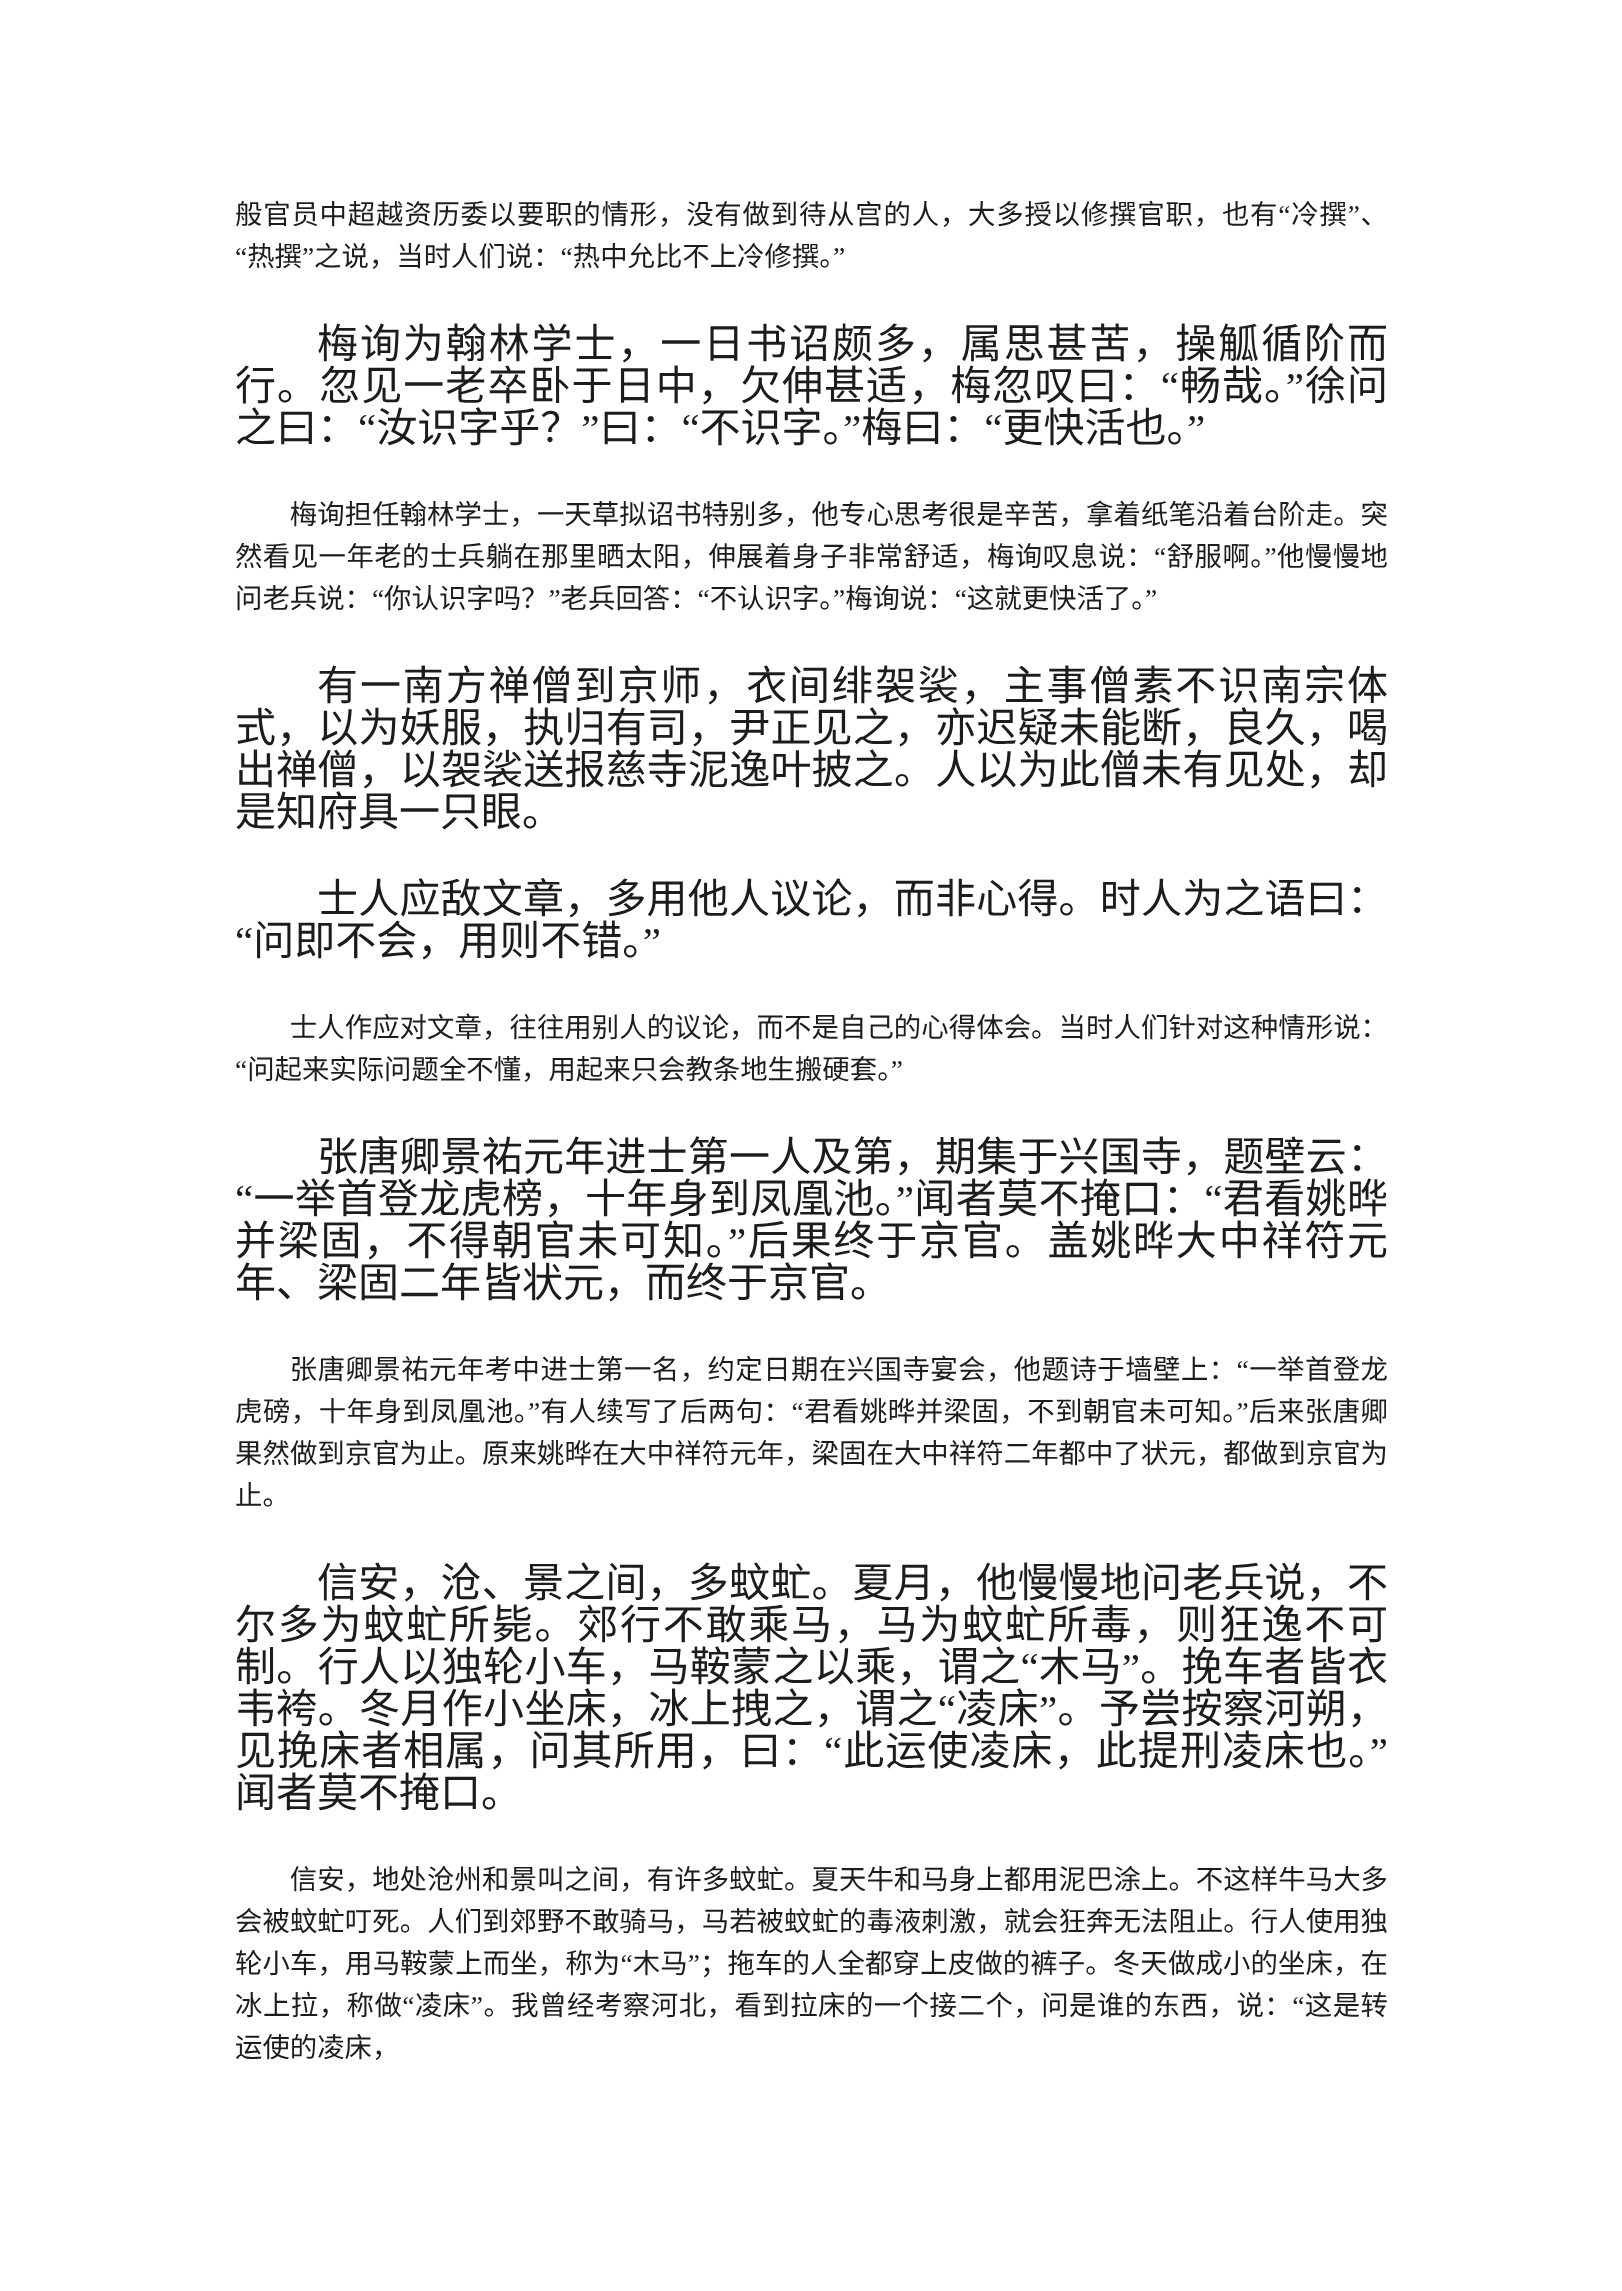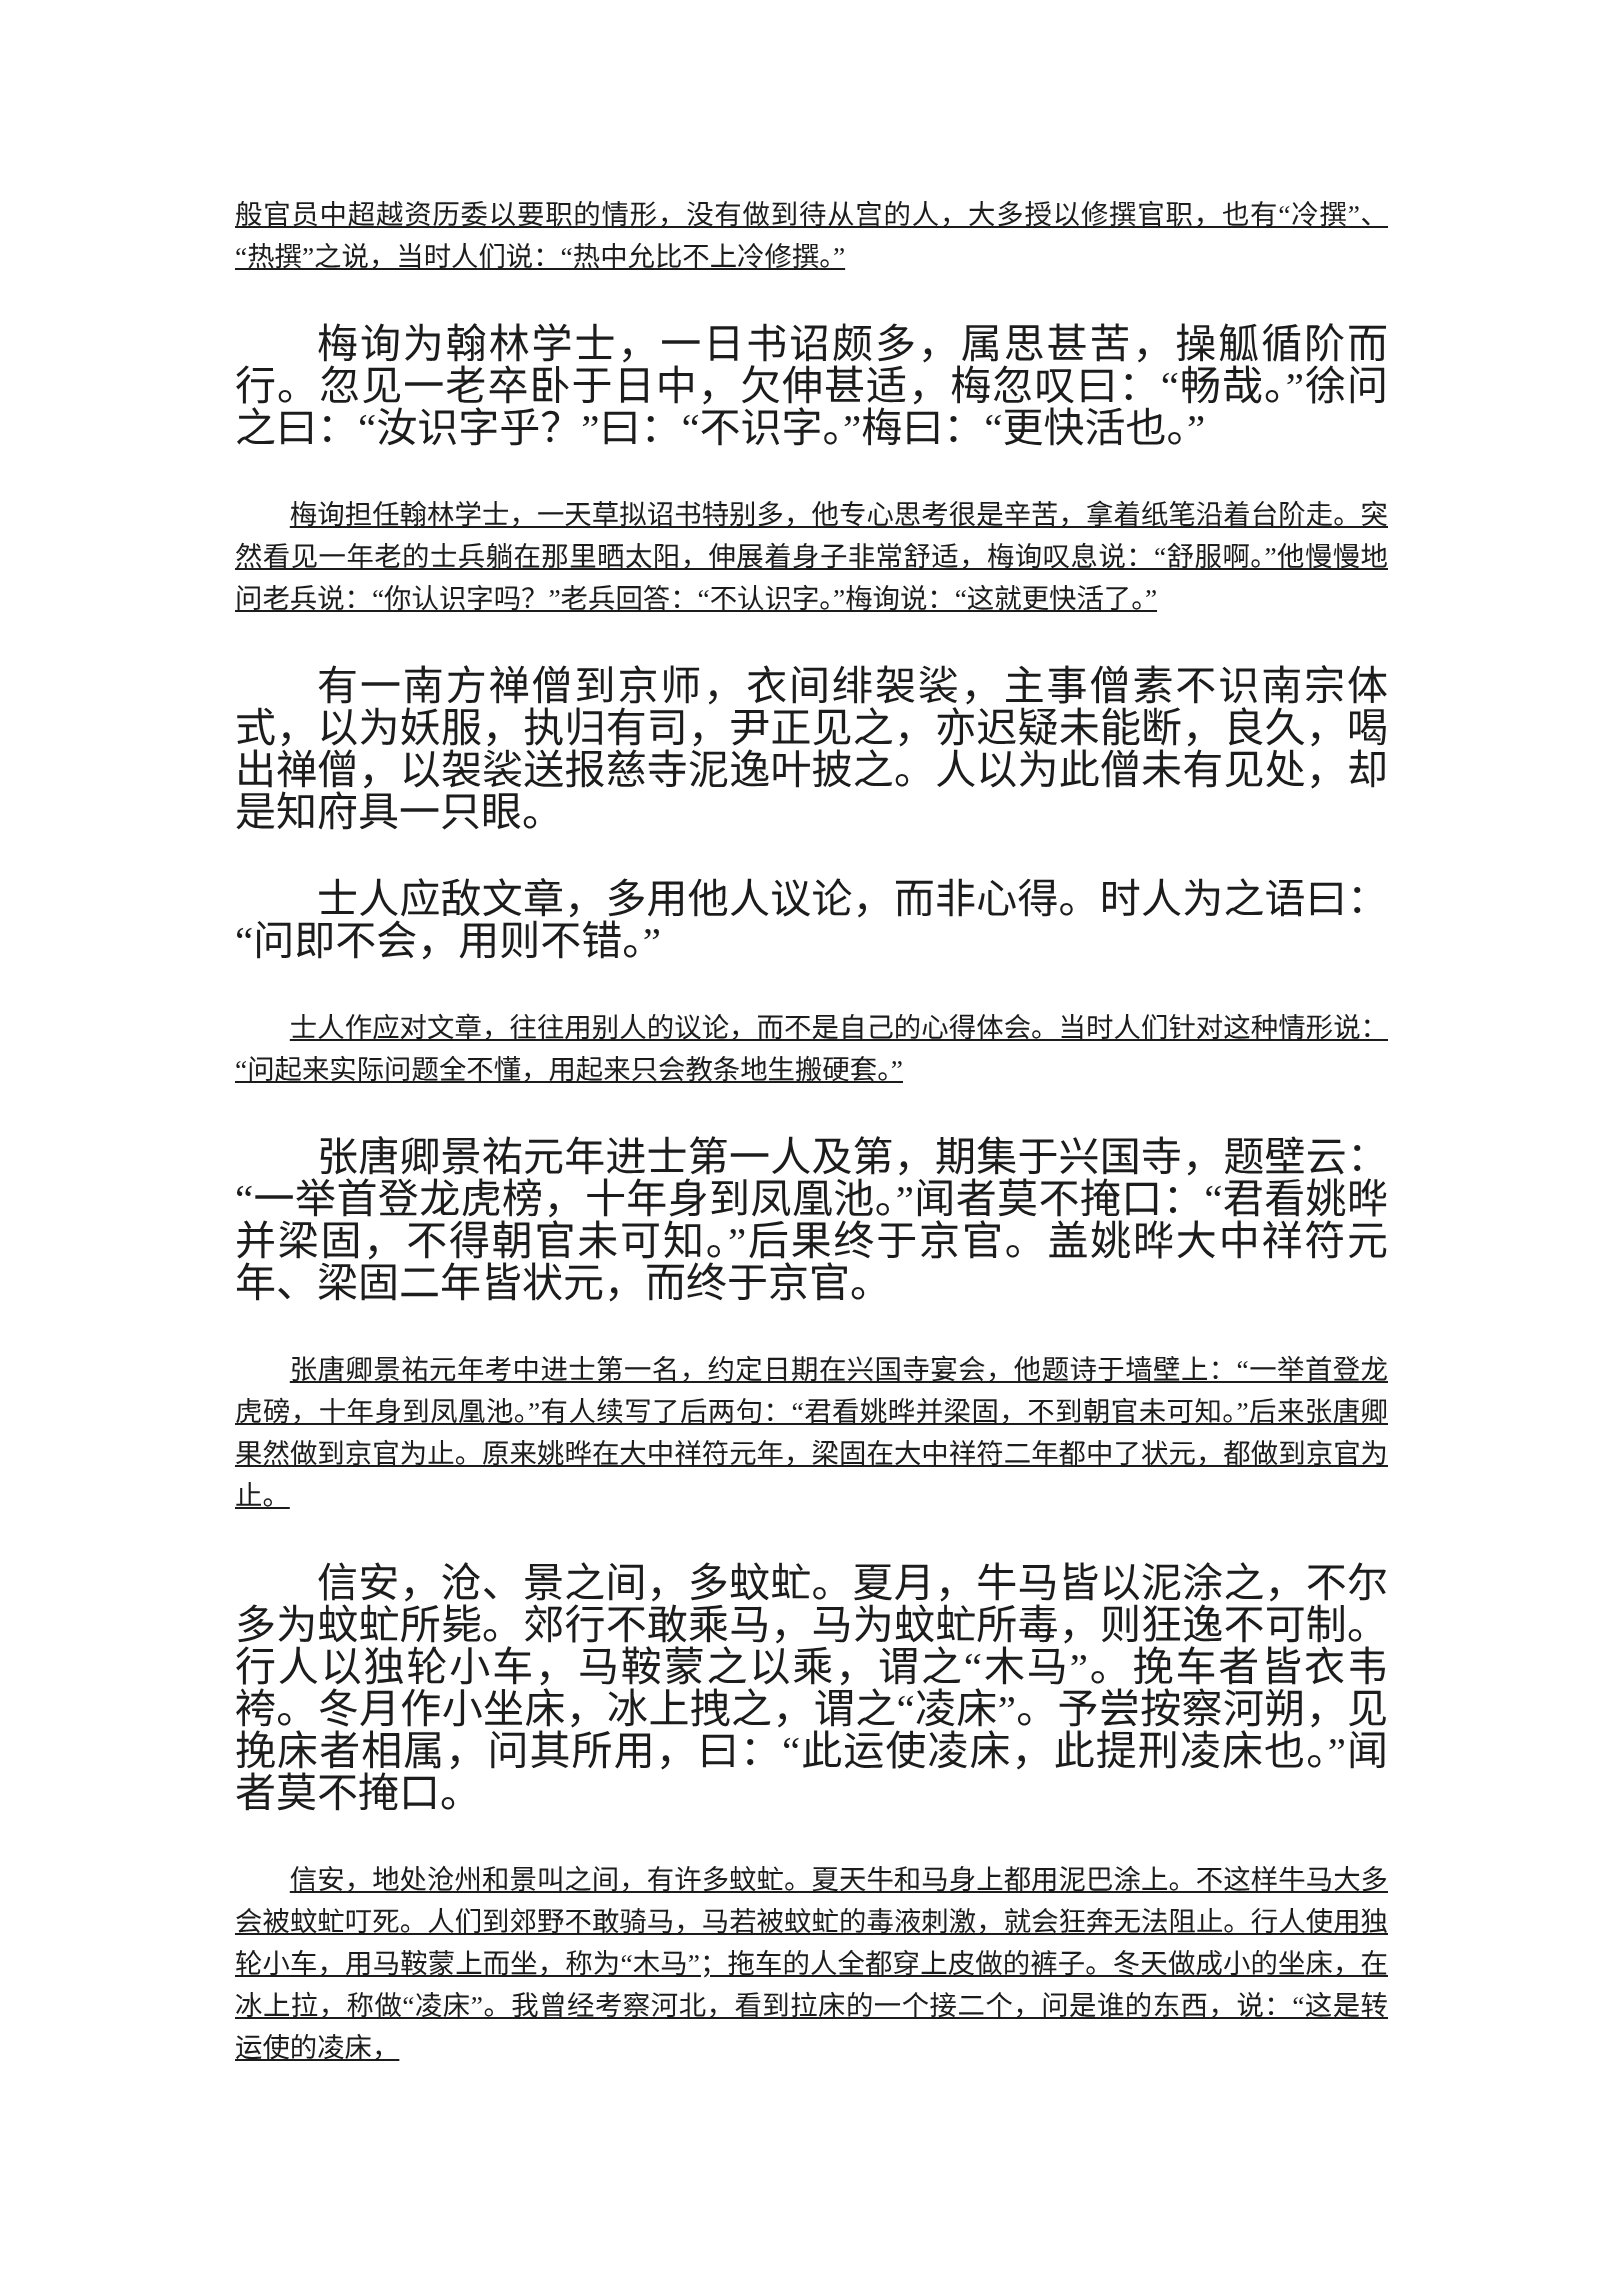--- a/index.html
+++ b/index.html
@@ -27,35 +27,34 @@
     overflow-wrap: anywhere;
   }
   .content p + p { margin-top: 45px; }
   p.classical {
     font-size: 41px;
     line-height: 42px;
   }
   p.translation {
     font-size: 27.4px;
     line-height: 42px;
-    text-decoration: underline;
   }
   .indent { text-indent: 2em; }
   .no-indent { text-indent: 0; }
 </style>
 </head>
 <body>
 
 <div class="page">
   <div class="content">
     <p class="translation no-indent">般官员中超越资历委以要职的情形，没有做到待从宫的人，大多授以修撰官职，也有“冷撰”、“热撰”之说，当时人们说：“热中允比不上冷修撰。”</p>
     <p class="classical indent">梅询为翰林学士，一日书诏颇多，属思甚苦，操觚循阶而行。忽见一老卒卧于日中，欠伸甚适，梅忽叹曰：“畅哉。”徐问之曰：“汝识字乎？”曰：“不识字。”梅曰：“更快活也。”</p>
     <p class="translation indent">梅询担任翰林学士，一天草拟诏书特别多，他专心思考很是辛苦，拿着纸笔沿着台阶走。突然看见一年老的士兵躺在那里晒太阳，伸展着身子非常舒适，梅询叹息说：“舒服啊。”他慢慢地问老兵说：“你认识字吗？”老兵回答：“不认识字。”梅询说：“这就更快活了。”</p>
     <p class="classical indent">有一南方禅僧到京师，衣间绯袈裟，主事僧素不识南宗体式，以为妖服，执归有司，尹正见之，亦迟疑未能断，良久，喝出禅僧，以袈裟送报慈寺泥逸叶披之。人以为此僧未有见处，却是知府具一只眼。</p>
     <p class="classical indent">士人应敌文章，多用他人议论，而非心得。时人为之语曰：“问即不会，用则不错。”</p>
     <p class="translation indent">士人作应对文章，往往用别人的议论，而不是自己的心得体会。当时人们针对这种情形说：“问起来实际问题全不懂，用起来只会教条地生搬硬套。”</p>
     <p class="classical indent">张唐卿景祐元年进士第一人及第，期集于兴国寺，题壁云：“一举首登龙虎榜，十年身到凤凰池。”闻者莫不掩口：“君看姚晔并梁固，不得朝官未可知。”后果终于京官。盖姚晔大中祥符元年、梁固二年皆状元，而终于京官。</p>
     <p class="translation indent">张唐卿景祐元年考中进士第一名，约定日期在兴国寺宴会，他题诗于墙壁上：“一举首登龙虎磅，十年身到凤凰池。”有人续写了后两句：“君看姚晔并梁固，不到朝官未可知。”后来张唐卿果然做到京官为止。原来姚晔在大中祥符元年，梁固在大中祥符二年都中了状元，都做到京官为止。</p>
-    <p class="classical indent">信安，沧、景之间，多蚊虻。夏月，牛马皆以泥涂之，不尔多为蚊虻所毙。郊行不敢乘马，马为蚊虻所毒，则狂逸不可制。行人以独轮小车，马鞍蒙之以乘，谓之“木马”。挽车者皆衣韦袴。冬月作小坐床，冰上拽之，谓之“凌床”。予尝按察河朔，见挽床者相属，问其所用，曰：“此运使凌床，此提刑凌床也。”闻者莫不掩口。</p>
+    <p class="classical indent">信安，沧、景之间，多蚊虻。夏月，他慢慢地问老兵说，不尔多为蚊虻所毙。郊行不敢乘马，马为蚊虻所毒，则狂逸不可制。行人以独轮小车，马鞍蒙之以乘，谓之“木马”。挽车者皆衣韦袴。冬月作小坐床，冰上拽之，谓之“凌床”。予尝按察河朔，见挽床者相属，问其所用，曰：“此运使凌床，此提刑凌床也。”闻者莫不掩口。</p>
     <p class="translation indent">信安，地处沧州和景叫之间，有许多蚊虻。夏天牛和马身上都用泥巴涂上。不这样牛马大多会被蚊虻叮死。人们到郊野不敢骑马，马若被蚊虻的毒液刺激，就会狂奔无法阻止。行人使用独轮小车，用马鞍蒙上而坐，称为“木马”；拖车的人全都穿上皮做的裤子。冬天做成小的坐床，在冰上拉，称做“凌床”。我曾经考察河北，看到拉床的一个接二个，问是谁的东西，说：“这是转运使的凌床，</p>
   </div>
 </div>
 
 
 </body></html>

